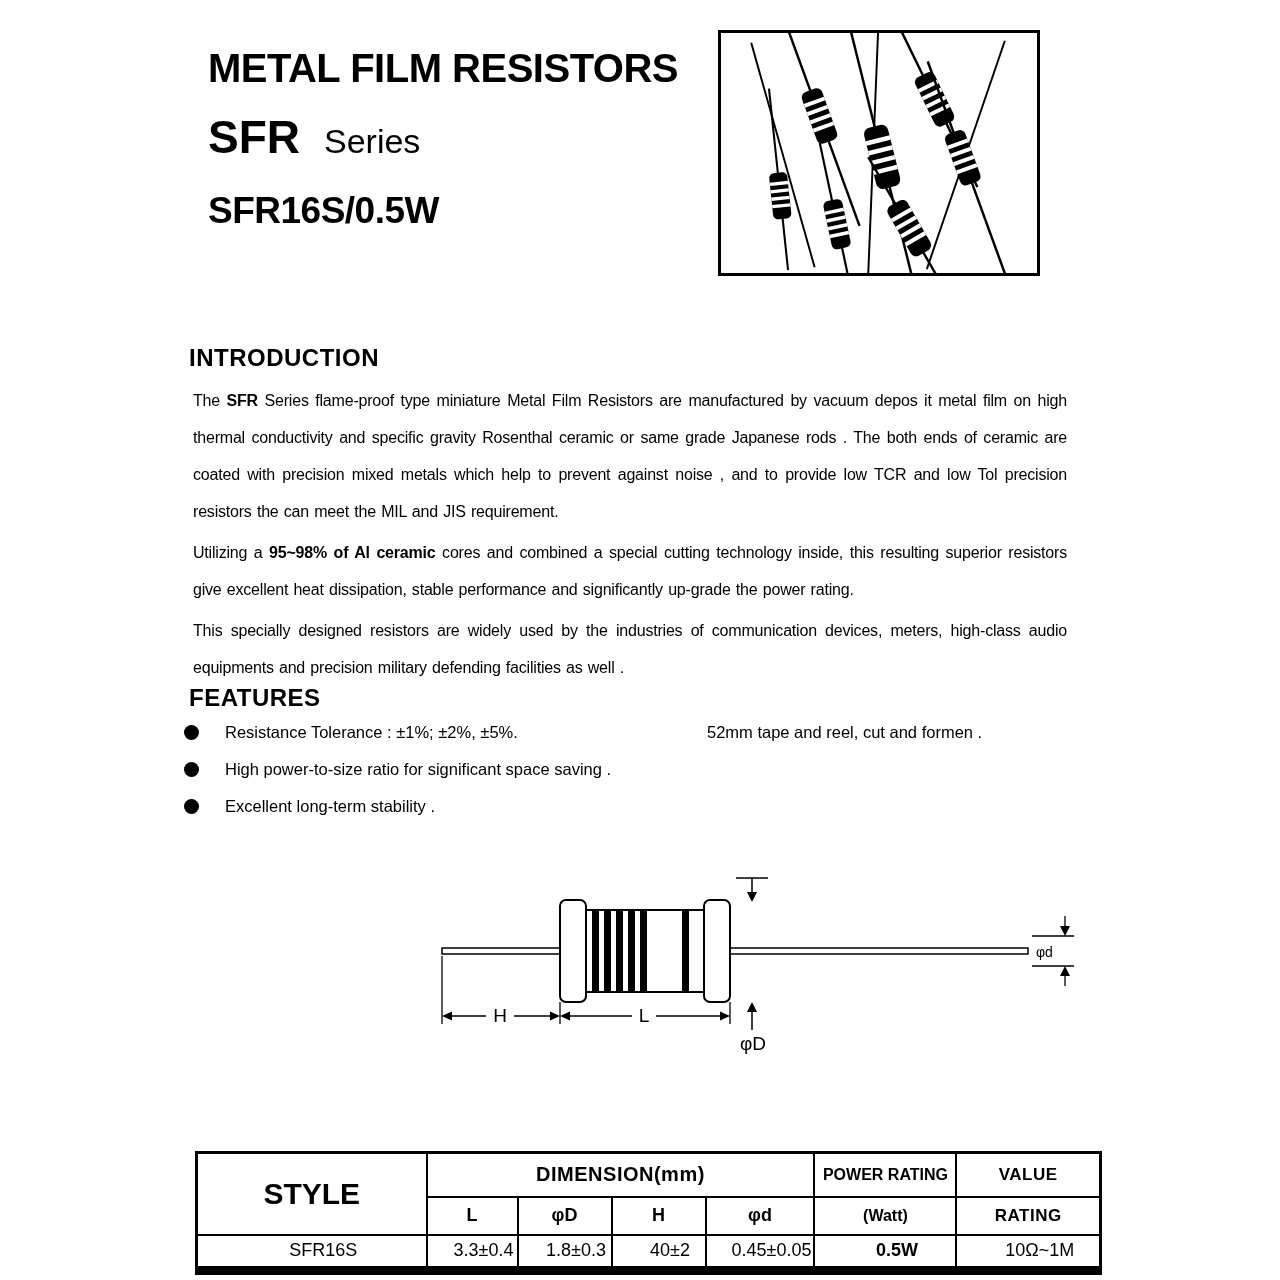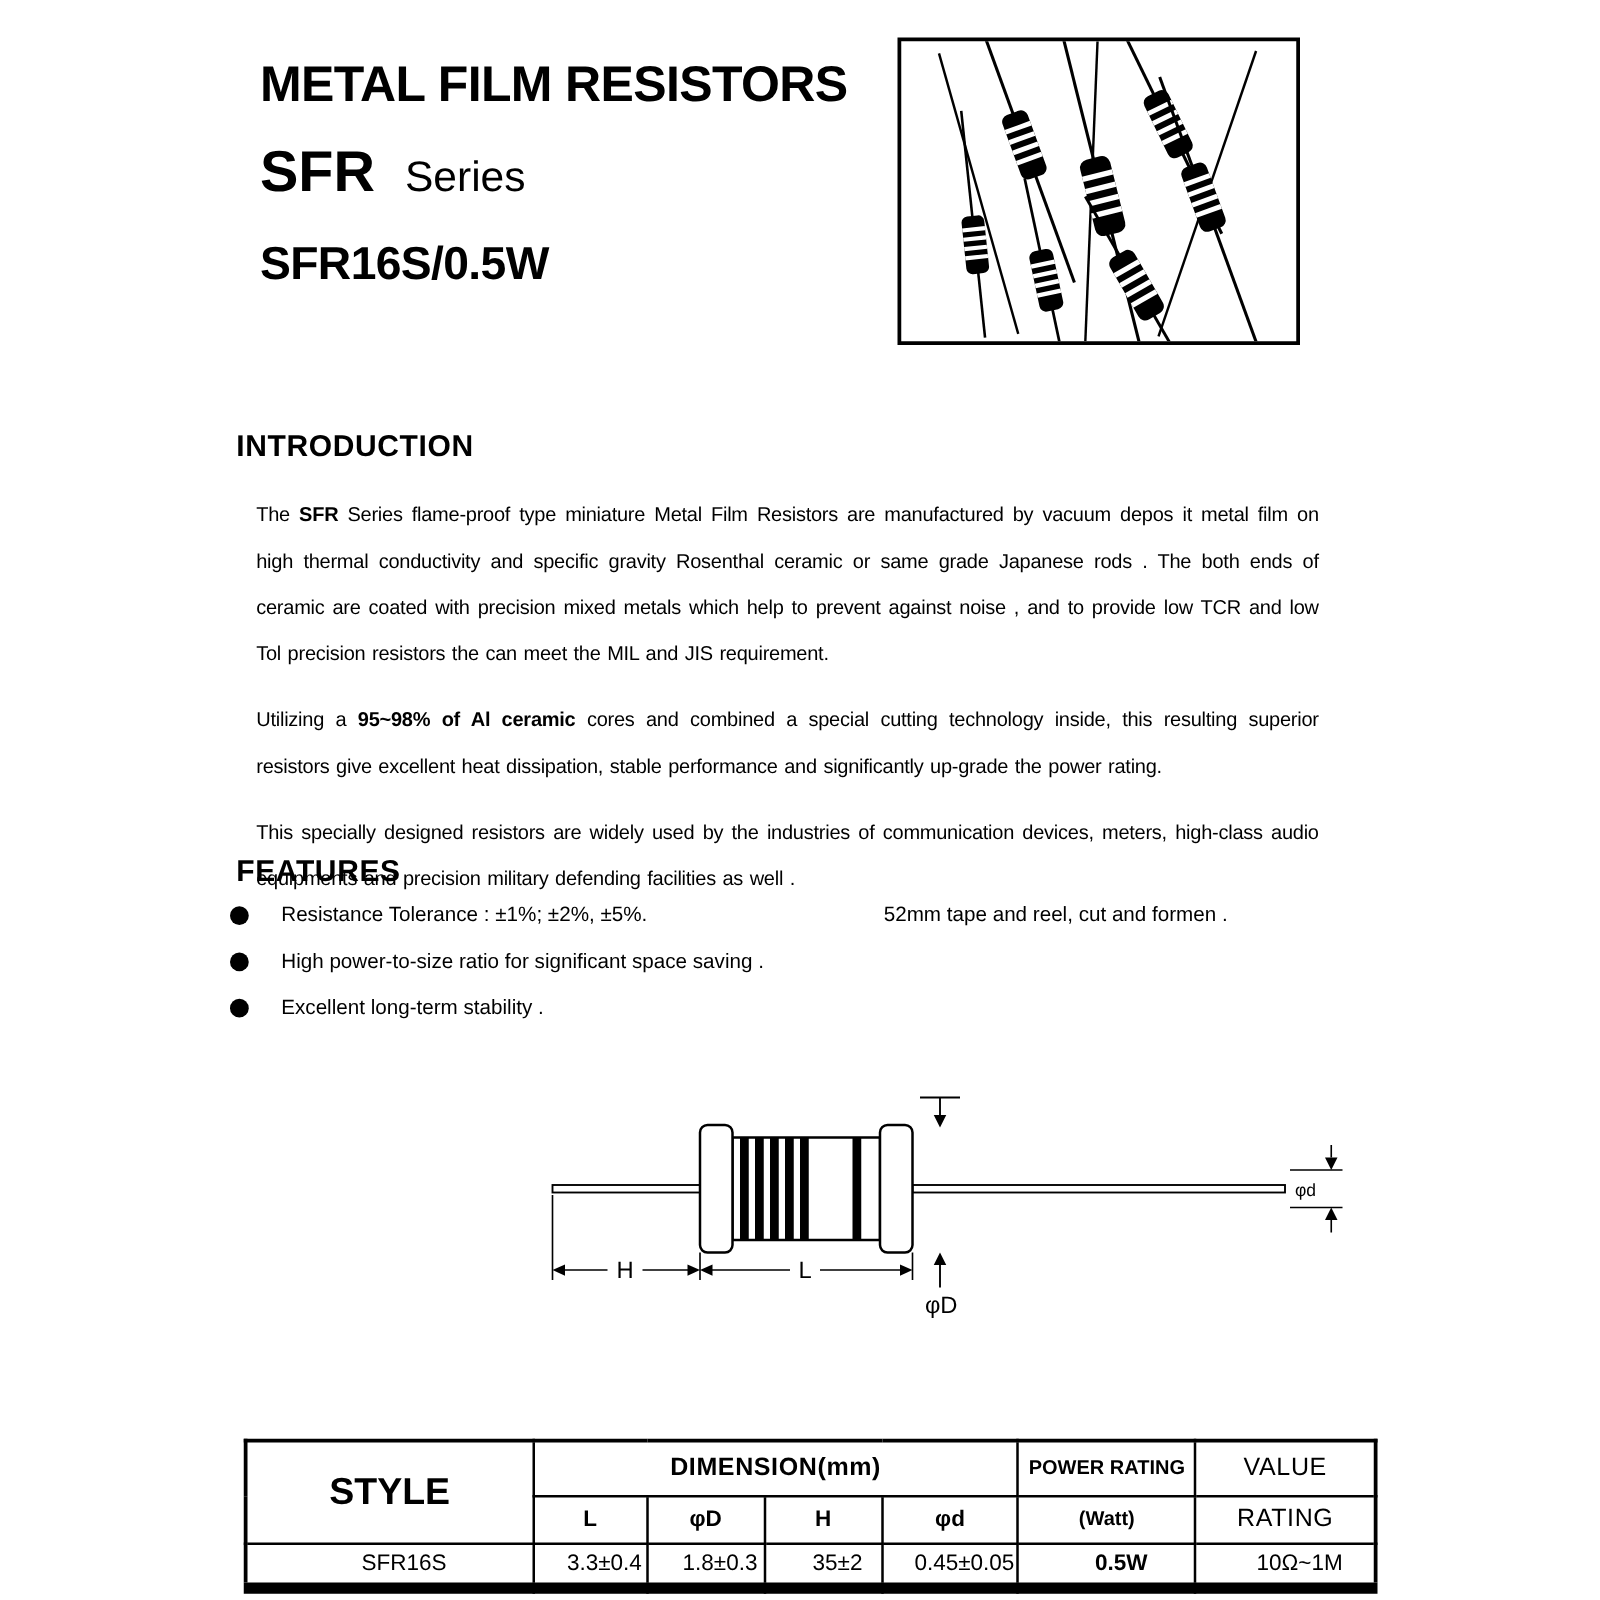--- a/index.html
+++ b/index.html
@@ -14,21 +14,21 @@
   .series-suffix { font-size:34px; font-weight:400; }
   .model { position:absolute; left:208px; top:190px; font-size:37px; font-weight:700; letter-spacing:-0.5px; }
 
   .photo-box { position:absolute; left:718px; top:30px; width:322px; height:246px; border:3px solid #000; background:#fff; }
   .photo-box svg { width:100%; height:100%; display:block; }
 
   
   .intro-heading { position:absolute; left:189px; top:344px; font-size:24px; font-weight:700; letter-spacing:0.5px; }
   .intro-text { position:absolute; left:189px; top:378px; width:882px; font-size:16px; line-height:37px;
                 text-align:justify; letter-spacing:-0.2px; word-spacing:1px; }
-  .intro-text p { margin:16px; }
+  .intro-text p { margin:4px; }
   .intro-text b { font-weight:700; }
 
   
   .features-heading { position:absolute; left:189px; top:684px; font-size:24px; font-weight:700; letter-spacing:0.5px; }
   .feat-col { position:absolute; top:720px; }
   .feat-left { left:184px; width:480px; }
   .feat-right { left:647px; width:410px; }
   .feat-row { display:flex; align-items:flex-start; margin-bottom:12px; font-size:16.5px; line-height:25px; }
   .bullet { width:15px; height:15px; border-radius:50%; background:#000; flex:none; margin:5px 26px 0 0; }
   .feat-row.cont { margin-left:60px;text-align:center; }
@@ -42,21 +42,21 @@
   .spec-table { position:absolute; left:195px; top:1151px; border-collapse:collapse; table-layout:fixed;
                 border:3px solid #000; border-bottom:9px solid #000; background:#fff; }
   .spec-table td { border:2px solid #000; text-align:center; vertical-align:middle; padding:0 2px; }
   .h-row1 td { height:44px; }
   .h-row2 td { height:38px; }
   .d-row  td { height:36px;padding-left:25px; }
   .cell-style { font-size:30px; font-weight:700; }
   .cell-dim { font-size:20px; font-weight:700; letter-spacing:0.5px; }
   .cell-sub { font-size:18px; font-weight:700; }
   .cell-power { font-size:16px; font-weight:700; }
-  .cell-value { font-size:20px; font-weight:400; letter-spacing:0.5px; }
+  .cell-value { font-size:17px; font-weight:700; letter-spacing:0.5px; }
   .cell-data { font-size:18px; font-weight:400; }
   .cell-data.bold { font-weight:700; }
 </style>
 </head>
 <body>
 
 <div class="page">
 
   <div class="main-title">METAL FILM RESISTORS</div>
   <div class="series-line">
@@ -239,21 +239,21 @@
         <td class="cell-sub">φD</td>
         <td class="cell-sub">H</td>
         <td class="cell-sub">φd</td>
         <td class="cell-power">(Watt)</td>
         <td class="cell-value">RATING</td>
       </tr>
       <tr class="d-row">
         <td class="cell-data">SFR16S</td>
         <td class="cell-data">3.3±0.4</td>
         <td class="cell-data">1.8±0.3</td>
-        <td class="cell-data">35±2</td>
+        <td class="cell-data">40±2</td>
         <td class="cell-data">0.45±0.05</td>
         <td class="cell-data bold">0.5W</td>
         <td class="cell-data">10Ω~1M</td>
       </tr>
     </tbody>
   </table>
 
 </div>
 
 </body></html>

